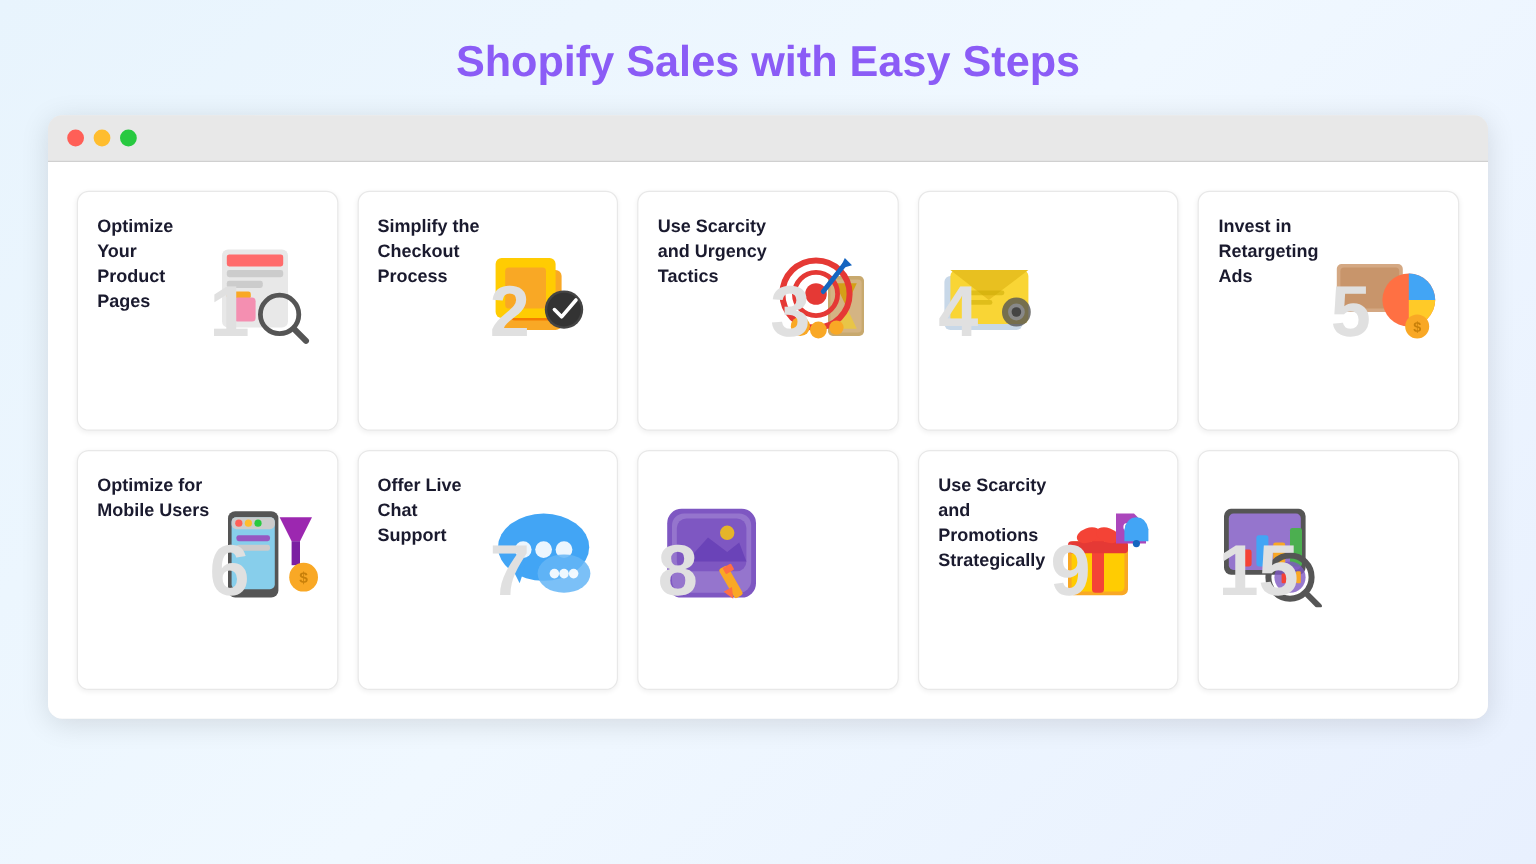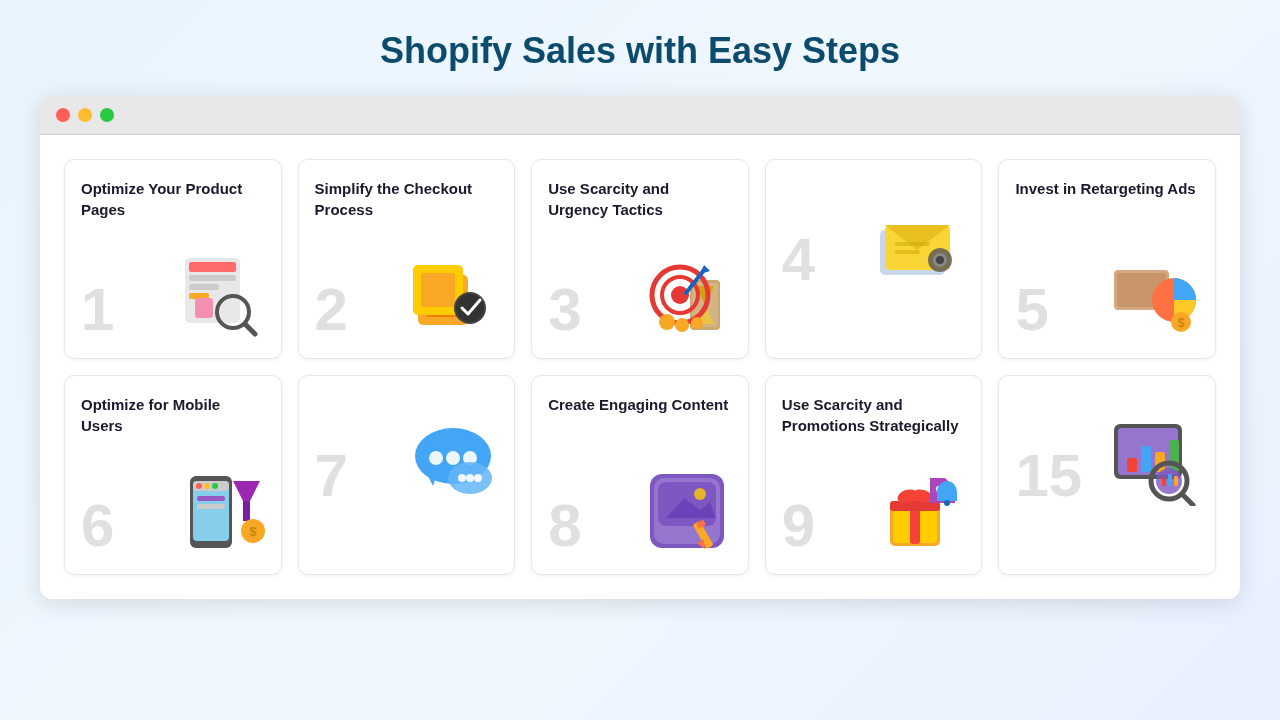--- a/index.html
+++ b/index.html
@@ -10,21 +10,21 @@
       min-height: 100vh;
       display: flex;
       flex-direction: column;
       align-items: center;
       padding: 30px 20px;
     }
 
     .page-title {
       font-size: 36px;
       font-weight: 700;
-      color: #0c4a6e;
+      color: #8b5cf6;
       margin-bottom: 24px;
       text-align: center;
     }
 
     .browser-window {
       background: #f0f0f0;
       border-radius: 12px;
       box-shadow: 0 4px 24px rgba(0,0,0,0.12);
       width: 1200px;
       max-width: 100%;
@@ -59,21 +59,21 @@
       grid-template-columns: repeat(5, 1fr);
       gap: 16px;
     }
 
     .card {
       background: white;
       border: 1px solid #e8e8e8;
       border-radius: 10px;
       padding: 18px 16px;
       display: flex;
-      flex-direction: column;
+      flex-direction: row;
       min-height: 200px;
       position: relative;
       box-shadow: 0 1px 4px rgba(0,0,0,0.06);
     }
 
     .card-title {
       font-size: 15px;
       font-weight: 600;
       color: #1a1a2e;
       line-height: 1.4;
@@ -249,20 +249,21 @@
     <polygon points="58,15 85,15 75,35 68,35" fill="#9c27b0"></polygon>
     <rect x="68" y="35" width="7" height="20" fill="#7b1fa2"></rect>
 
     <circle cx="78" cy="65" r="12" fill="#f9a825"></circle>
     <text x="78" y="70" text-anchor="middle" font-size="13" fill="#c8800a" font-weight="bold">$</text>
   </svg>
       </div>
     </div>
   </div>
         <div class="card">
+    <div class="card-title">Offer Live Chat Support</div>
     <div class="card-bottom">
       <span class="card-number">7</span>
       <div class="icon-img">
         <svg width="90" height="90" viewBox="0 0 90 90" fill="none" xmlns="http://www.w3.org/2000/svg">
 
     <ellipse cx="45" cy="40" rx="38" ry="28" fill="#42a5f5"></ellipse>
 
     <circle cx="28" cy="42" r="7" fill="white" opacity="0.9"></circle>
     <circle cx="45" cy="42" r="7" fill="white" opacity="0.9"></circle>
     <circle cx="62" cy="42" r="7" fill="white" opacity="0.9"></circle>
@@ -271,21 +272,20 @@
 
     <ellipse cx="62" cy="62" rx="22" ry="16" fill="#64b5f6" opacity="0.85"></ellipse>
     <circle cx="54" cy="62" r="4" fill="white" opacity="0.9"></circle>
     <circle cx="62" cy="62" r="4" fill="white" opacity="0.9"></circle>
     <circle cx="70" cy="62" r="4" fill="white" opacity="0.9"></circle>
   </svg>
       </div>
     </div>
   </div>
         <div class="card">
-    <div class="card-title">Create Engaging Content</div>
     <div class="card-bottom">
       <span class="card-number">8</span>
       <div class="icon-img">
         <svg width="90" height="90" viewBox="0 0 90 90" fill="none" xmlns="http://www.w3.org/2000/svg">
 
     <rect x="8" y="8" width="74" height="74" rx="12" fill="#7e57c2"></rect>
     <rect x="12" y="12" width="66" height="66" rx="10" fill="#9575cd"></rect>
 
     <rect x="16" y="16" width="58" height="44" rx="8" fill="#7e57c2"></rect>
     <polygon points="24,52 42,32 58,44 68,36 74,52" fill="#5e35b1" opacity="0.6"></polygon>

